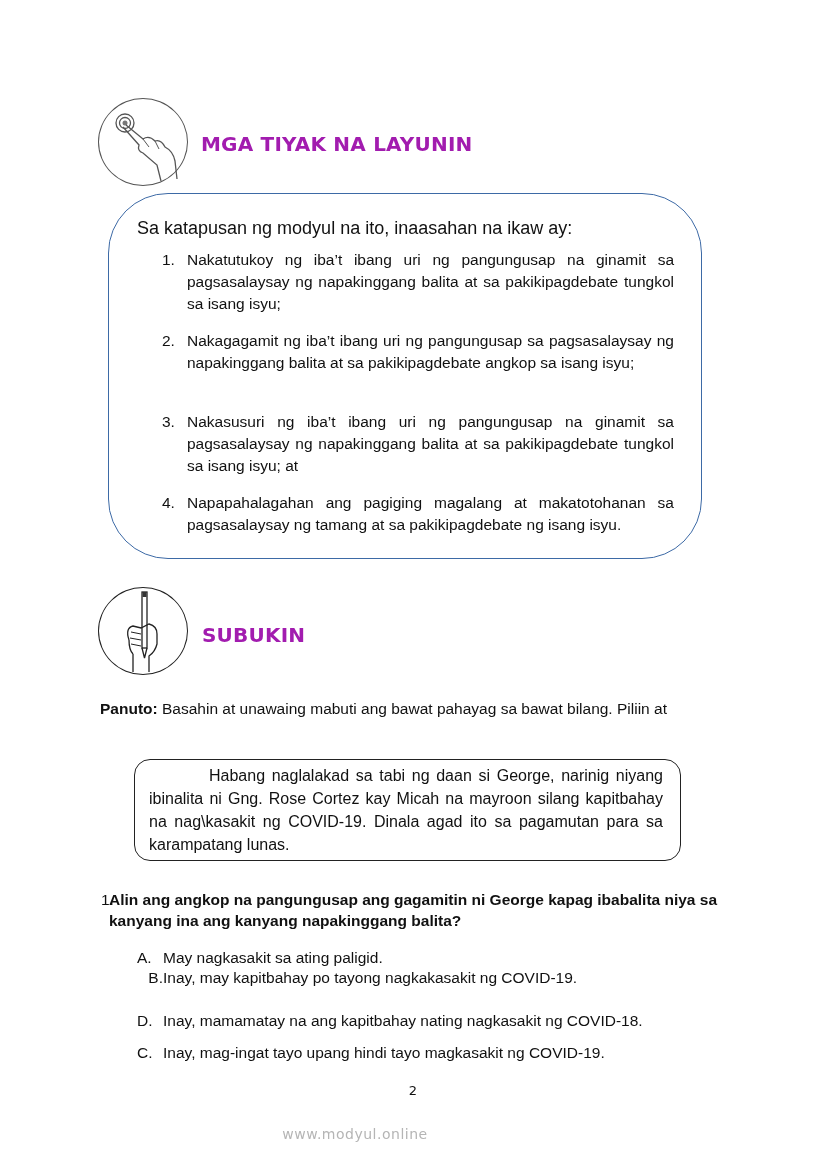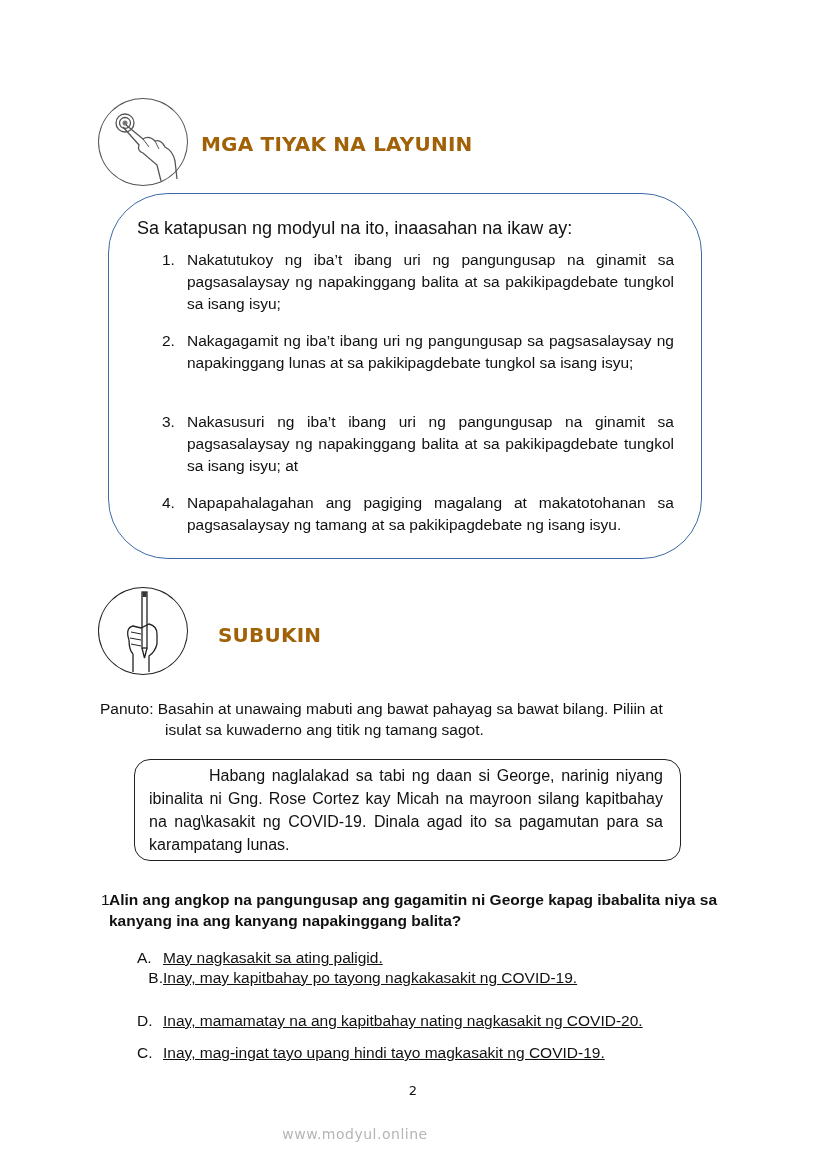--- a/index.html
+++ b/index.html
@@ -1,37 +1,37 @@
 <!DOCTYPE html>
 <html><head>
   <meta charset="utf-8">
   <style>
     html, body { margin: 0; padding: 0; background: #ffffff; }
     body { width: 826px; height: 1169px; position: relative; overflow: hidden;
       font-family: "Liberation Sans", sans-serif; color: #111; }
     .icon-circle { position: absolute; border: 1.5px solid #555; border-radius: 50%; background: #fff; }
     .section-title { position: absolute; font-family: "DejaVu Sans", sans-serif; font-weight: bold;
-      font-size: 20px; letter-spacing: 0.2px; color: #a16207; }
+      font-size: 20px; letter-spacing: 0.2px; color: #a21caf; }
     .objectives-box { position: absolute; left: 108px; top: 193px; width: 594px; height: 366px;
       border: 1.6px solid #3d6aa6; border-radius: 60px; box-sizing: border-box; }
     .intro { position: absolute; left: 137px; top: 218px; font-size: 18px; }
     .obj-item { position: absolute; left: 162px; width: 512px; font-size: 15.5px; line-height: 22px; }
     .obj-num { position: absolute; left: 0; top: 0; width: 24px; }
     .obj-text { margin-left: 25px; text-align: justify; text-align-last: left; }
     .panuto { position: absolute; left: 100px; top: 698px; width: 620px; font-size: 15.5px; line-height: 21px; }
-    .panuto b { font-weight: normal; }
+    .panuto b { font-weight: bold; }
     .panuto .cont { display: block; padding-left: 65px; }
     .story-box { position: absolute; left: 134px; top: 759px; width: 547px; height: 102px;
       border: 1.5px solid #222; border-radius: 16px; box-sizing: border-box; }
     .story-text { position: absolute; left: 149px; top: 764px; width: 514px; font-size: 16px;
       line-height: 23px; text-align: justify; text-indent: 60px; }
     .question { position: absolute; left: 101px; top: 889px; width: 620px; font-size: 15.5px; line-height: 21px; }
     .question .qnum { position: absolute; left: 0; }
     .question .qtext { margin-left: 8px; display: block; font-weight: bold; }
-    .choice { position: absolute; left: 137px; font-size: 15.5px; line-height: 21px; text-decoration: underline; }
+    .choice { position: absolute; left: 137px; font-size: 15.5px; line-height: 21px; }
     .choice .letter { display: inline-block; width: 26px; }
     .page-num { position: absolute; left: 0; width: 826px; top: 1083px; text-align: center;
       font-family: "DejaVu Sans", sans-serif; font-size: 13px; }
     .watermark { position: absolute; left: 0; width: 710px; top: 1126px; text-align: center;
       font-family: "DejaVu Sans", sans-serif; font-size: 14px; color: #b5b5b5; letter-spacing: 0.5px; }
   </style>
 </head>
 <body>
 
 <div class="icon-circle" style="left:98px; top:98px; width:88px; height:86px;">
@@ -48,63 +48,62 @@
 
 <div class="objectives-box"></div>
 <div class="intro">Sa katapusan ng modyul na ito, inaasahan na ikaw ay:</div>
 
 <div class="obj-item" style="top:249px;">
   <span class="obj-num">1.</span>
   <div class="obj-text">Nakatutukoy ng iba’t ibang uri ng pangungusap na ginamit sa pagsasalaysay ng napakinggang balita at sa pakikipagdebate tungkol sa isang isyu;</div>
 </div>
 <div class="obj-item" style="top:330px;">
   <span class="obj-num">2.</span>
-  <div class="obj-text">Nakagagamit ng iba’t ibang uri ng pangungusap sa pagsasalaysay ng napakinggang lunas at sa pakikipagdebate tungkol sa isang isyu;</div>
+  <div class="obj-text">Nakagagamit ng iba’t ibang uri ng pangungusap sa pagsasalaysay ng napakinggang balita at sa pakikipagdebate angkop sa isang isyu;</div>
 </div>
 <div class="obj-item" style="top:411px;">
   <span class="obj-num">3.</span>
   <div class="obj-text">Nakasusuri ng iba’t ibang uri ng pangungusap na ginamit sa pagsasalaysay ng napakinggang balita at sa pakikipagdebate tungkol sa isang isyu; at</div>
 </div>
 <div class="obj-item" style="top:492px;">
   <span class="obj-num">4.</span>
   <div class="obj-text">Napapahalagahan ang pagiging magalang at makatotohanan sa pagsasalaysay ng tamang at sa pakikipagdebate ng isang isyu.</div>
 </div>
 
 <div class="icon-circle" style="left:98px; top:587px; width:88px; height:86px; border-color:#222;">
   <svg width="88" height="86" viewBox="0 0 88 86">
     <rect x="43" y="4" width="5" height="56" fill="none" stroke="#222" stroke-width="1.3"></rect>
     <path d="M43 60 L45.5 70 L48 60" fill="none" stroke="#222" stroke-width="1.3"></path>
     <rect x="43.5" y="4" width="4" height="5" fill="#333"></rect>
     <path d="M30 52 Q26 40 34 38 L42 40 L50 36 Q58 38 58 46 L58 56 Q56 64 50 68 L50 84 M34 66 L34 84 M30 52 Q30 62 34 66" fill="none" stroke="#222" stroke-width="1.3"></path>
     <path d="M32 44 L42 46 M31 50 L42 52 M32 56 L42 58" fill="none" stroke="#222" stroke-width="1"></path>
   </svg>
 </div>
-<div class="section-title" style="left:218px; top:623px;">SUBUKIN</div>
+<div class="section-title" style="left:202px; top:623px;">SUBUKIN</div>
 
 <div class="panuto">
   <b>Panuto:</b>
   <span>Basahin at unawaing mabuti ang bawat pahayag sa bawat bilang. Piliin at</span>
-  <span class="cont">isulat sa kuwaderno ang titik ng tamang sagot.</span>
 </div>
 
 <div class="story-box"></div>
 <div class="story-text">Habang naglalakad sa tabi ng daan si George, narinig niyang ibinalita ni Gng. Rose Cortez kay Micah na mayroon silang kapitbahay na nag\kasakit ng COVID-19. Dinala agad ito sa pagamutan para sa karampatang lunas.</div>
 
 <div class="question">
   <span class="qnum">1.</span>
   <span class="qtext">Alin ang angkop na pangungusap ang gagamitin ni George kapag ibabalita niya sa kanyang ina ang kanyang napakinggang balita?</span>
 </div>
 
 <div class="choice" style="top:947px;">
   <span class="letter">A.</span><span>May nagkasakit sa ating paligid.</span>
 </div>
 <div class="choice" style="top:967px;text-align:right;">
   <span class="letter">B.</span><span>Inay, may kapitbahay po tayong nagkakasakit ng COVID-19.</span>
 </div>
 <div class="choice" style="top:1042px;">
   <span class="letter">C.</span><span>Inay, mag-ingat tayo upang hindi tayo magkasakit ng COVID-19.</span>
 </div>
 <div class="choice" style="top:1010px;">
-  <span class="letter">D.</span><span>Inay, mamamatay na ang kapitbahay nating nagkasakit ng COVID-20.</span>
+  <span class="letter">D.</span><span>Inay, mamamatay na ang kapitbahay nating nagkasakit ng COVID-18.</span>
 </div>
 
 <div class="page-num">2</div>
 <div class="watermark">www.modyul.online</div>
 
 </body></html>

